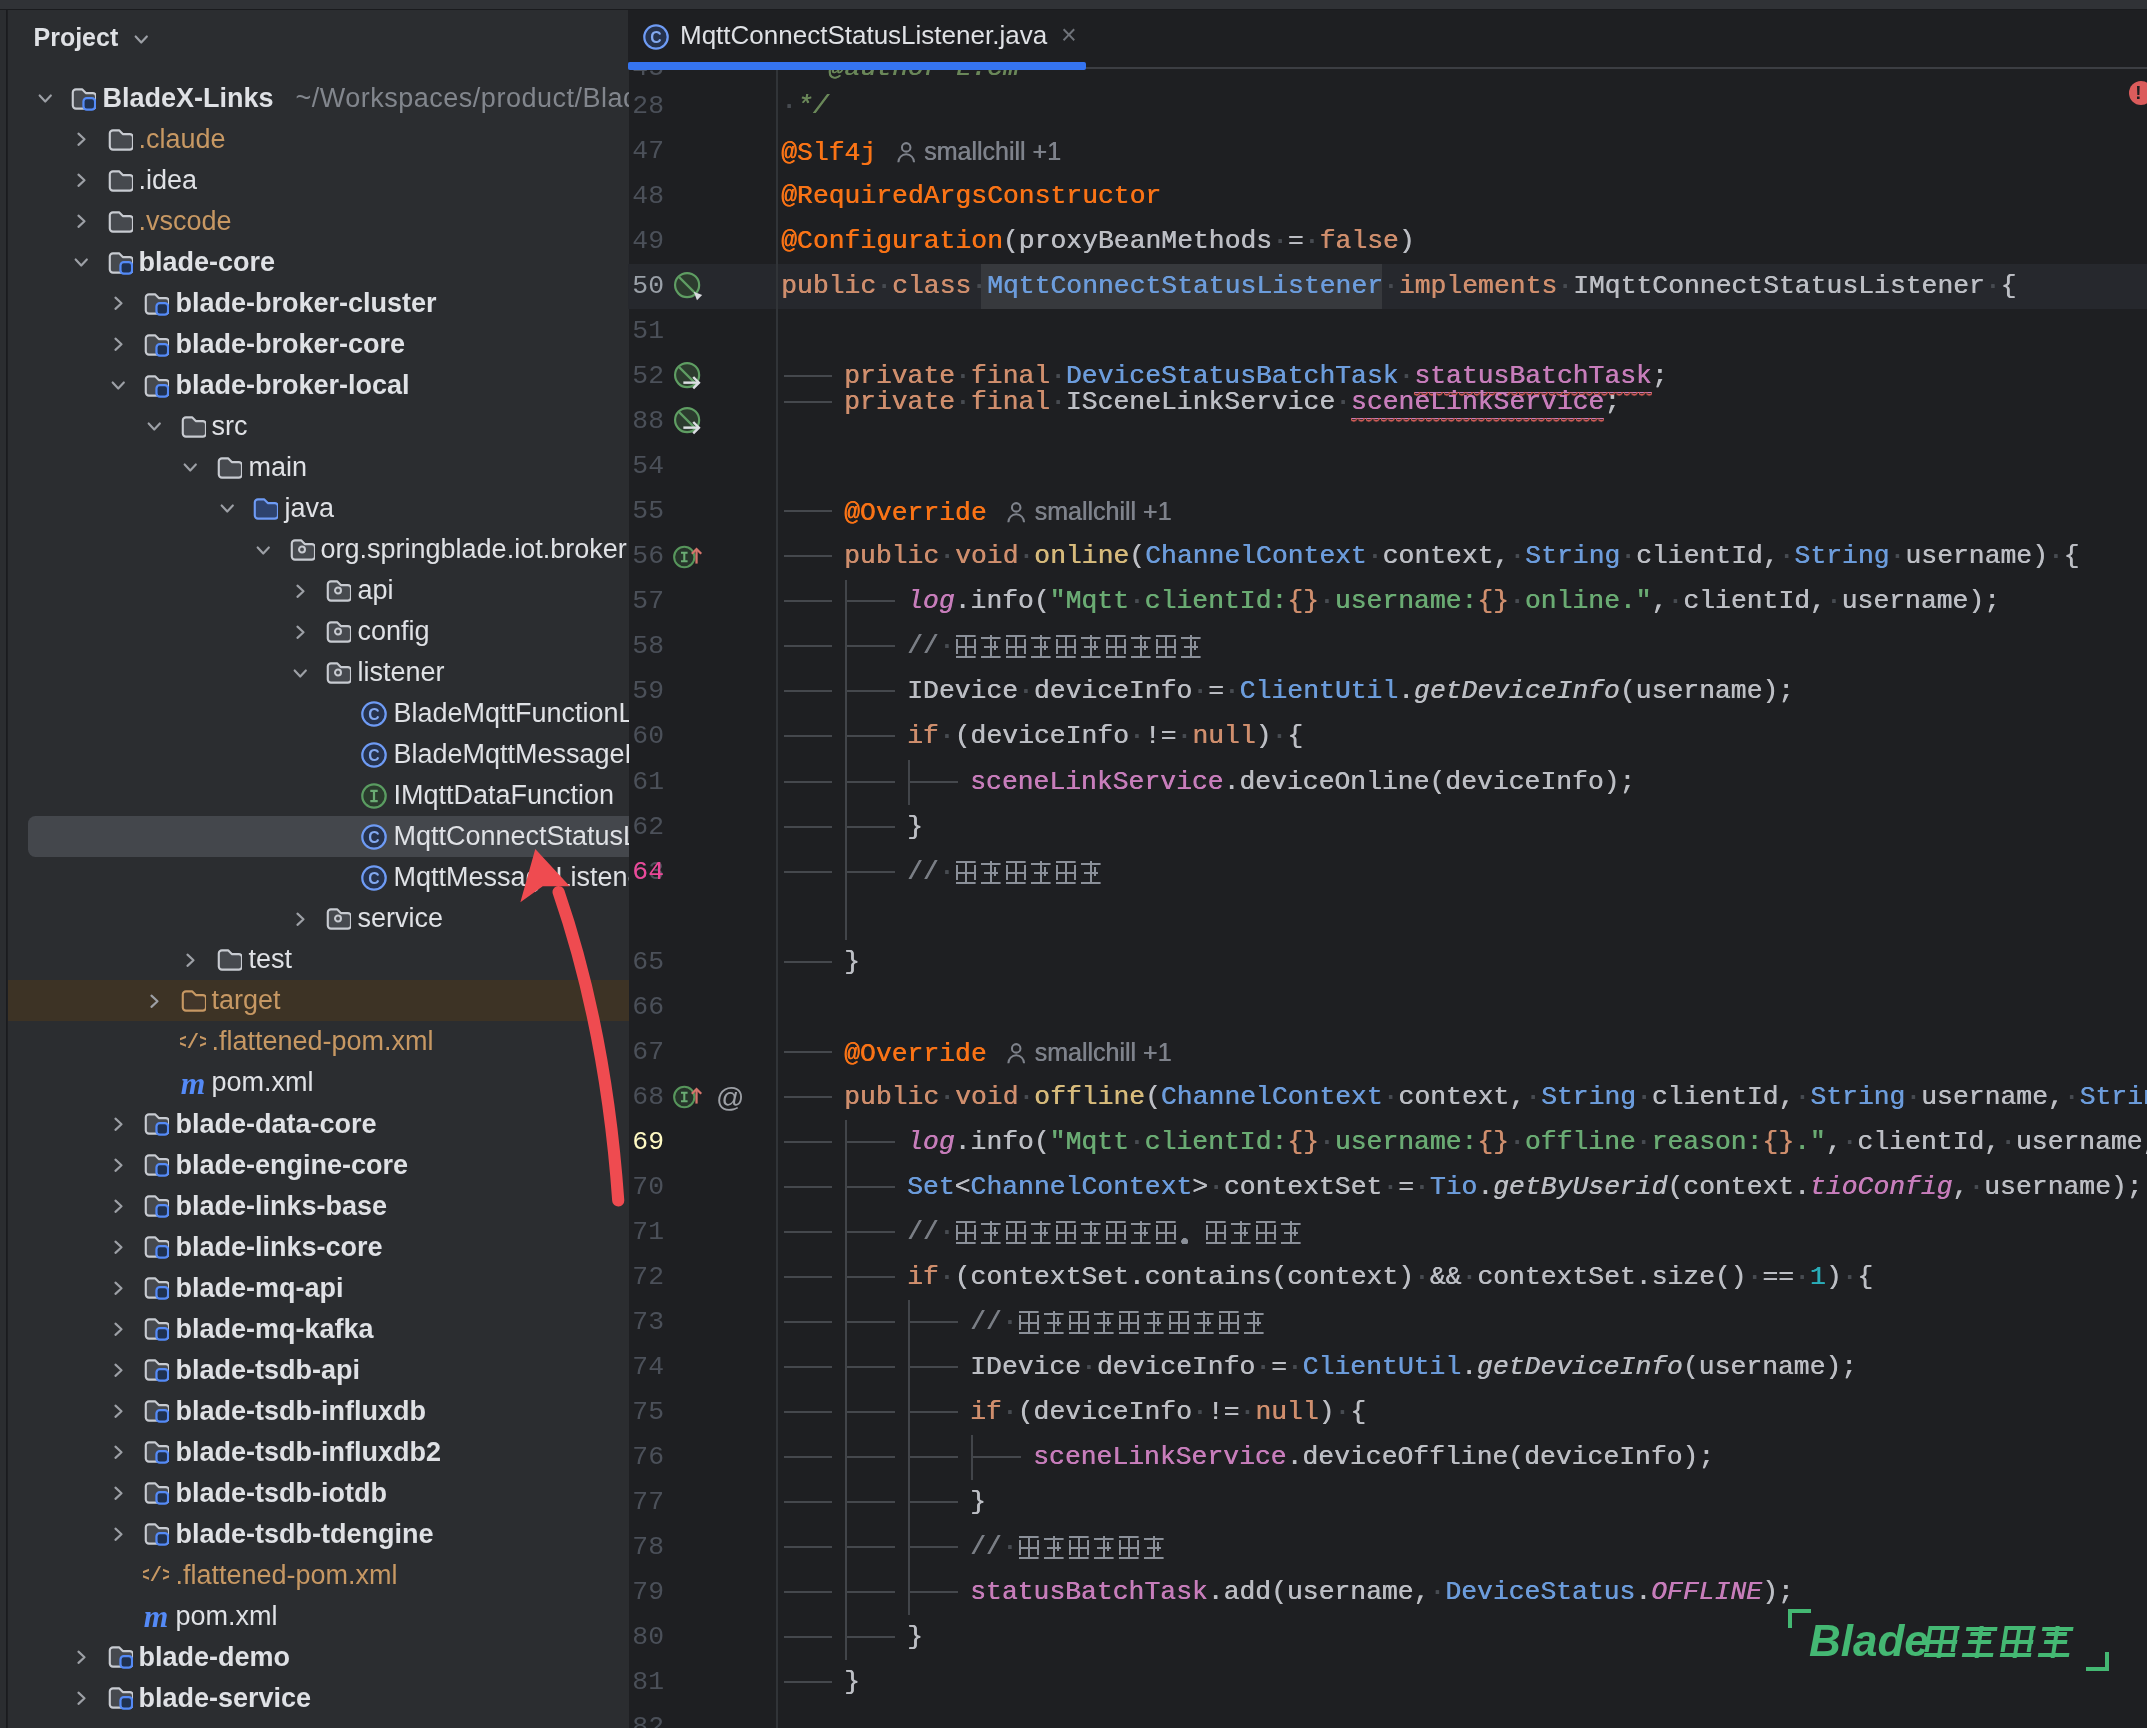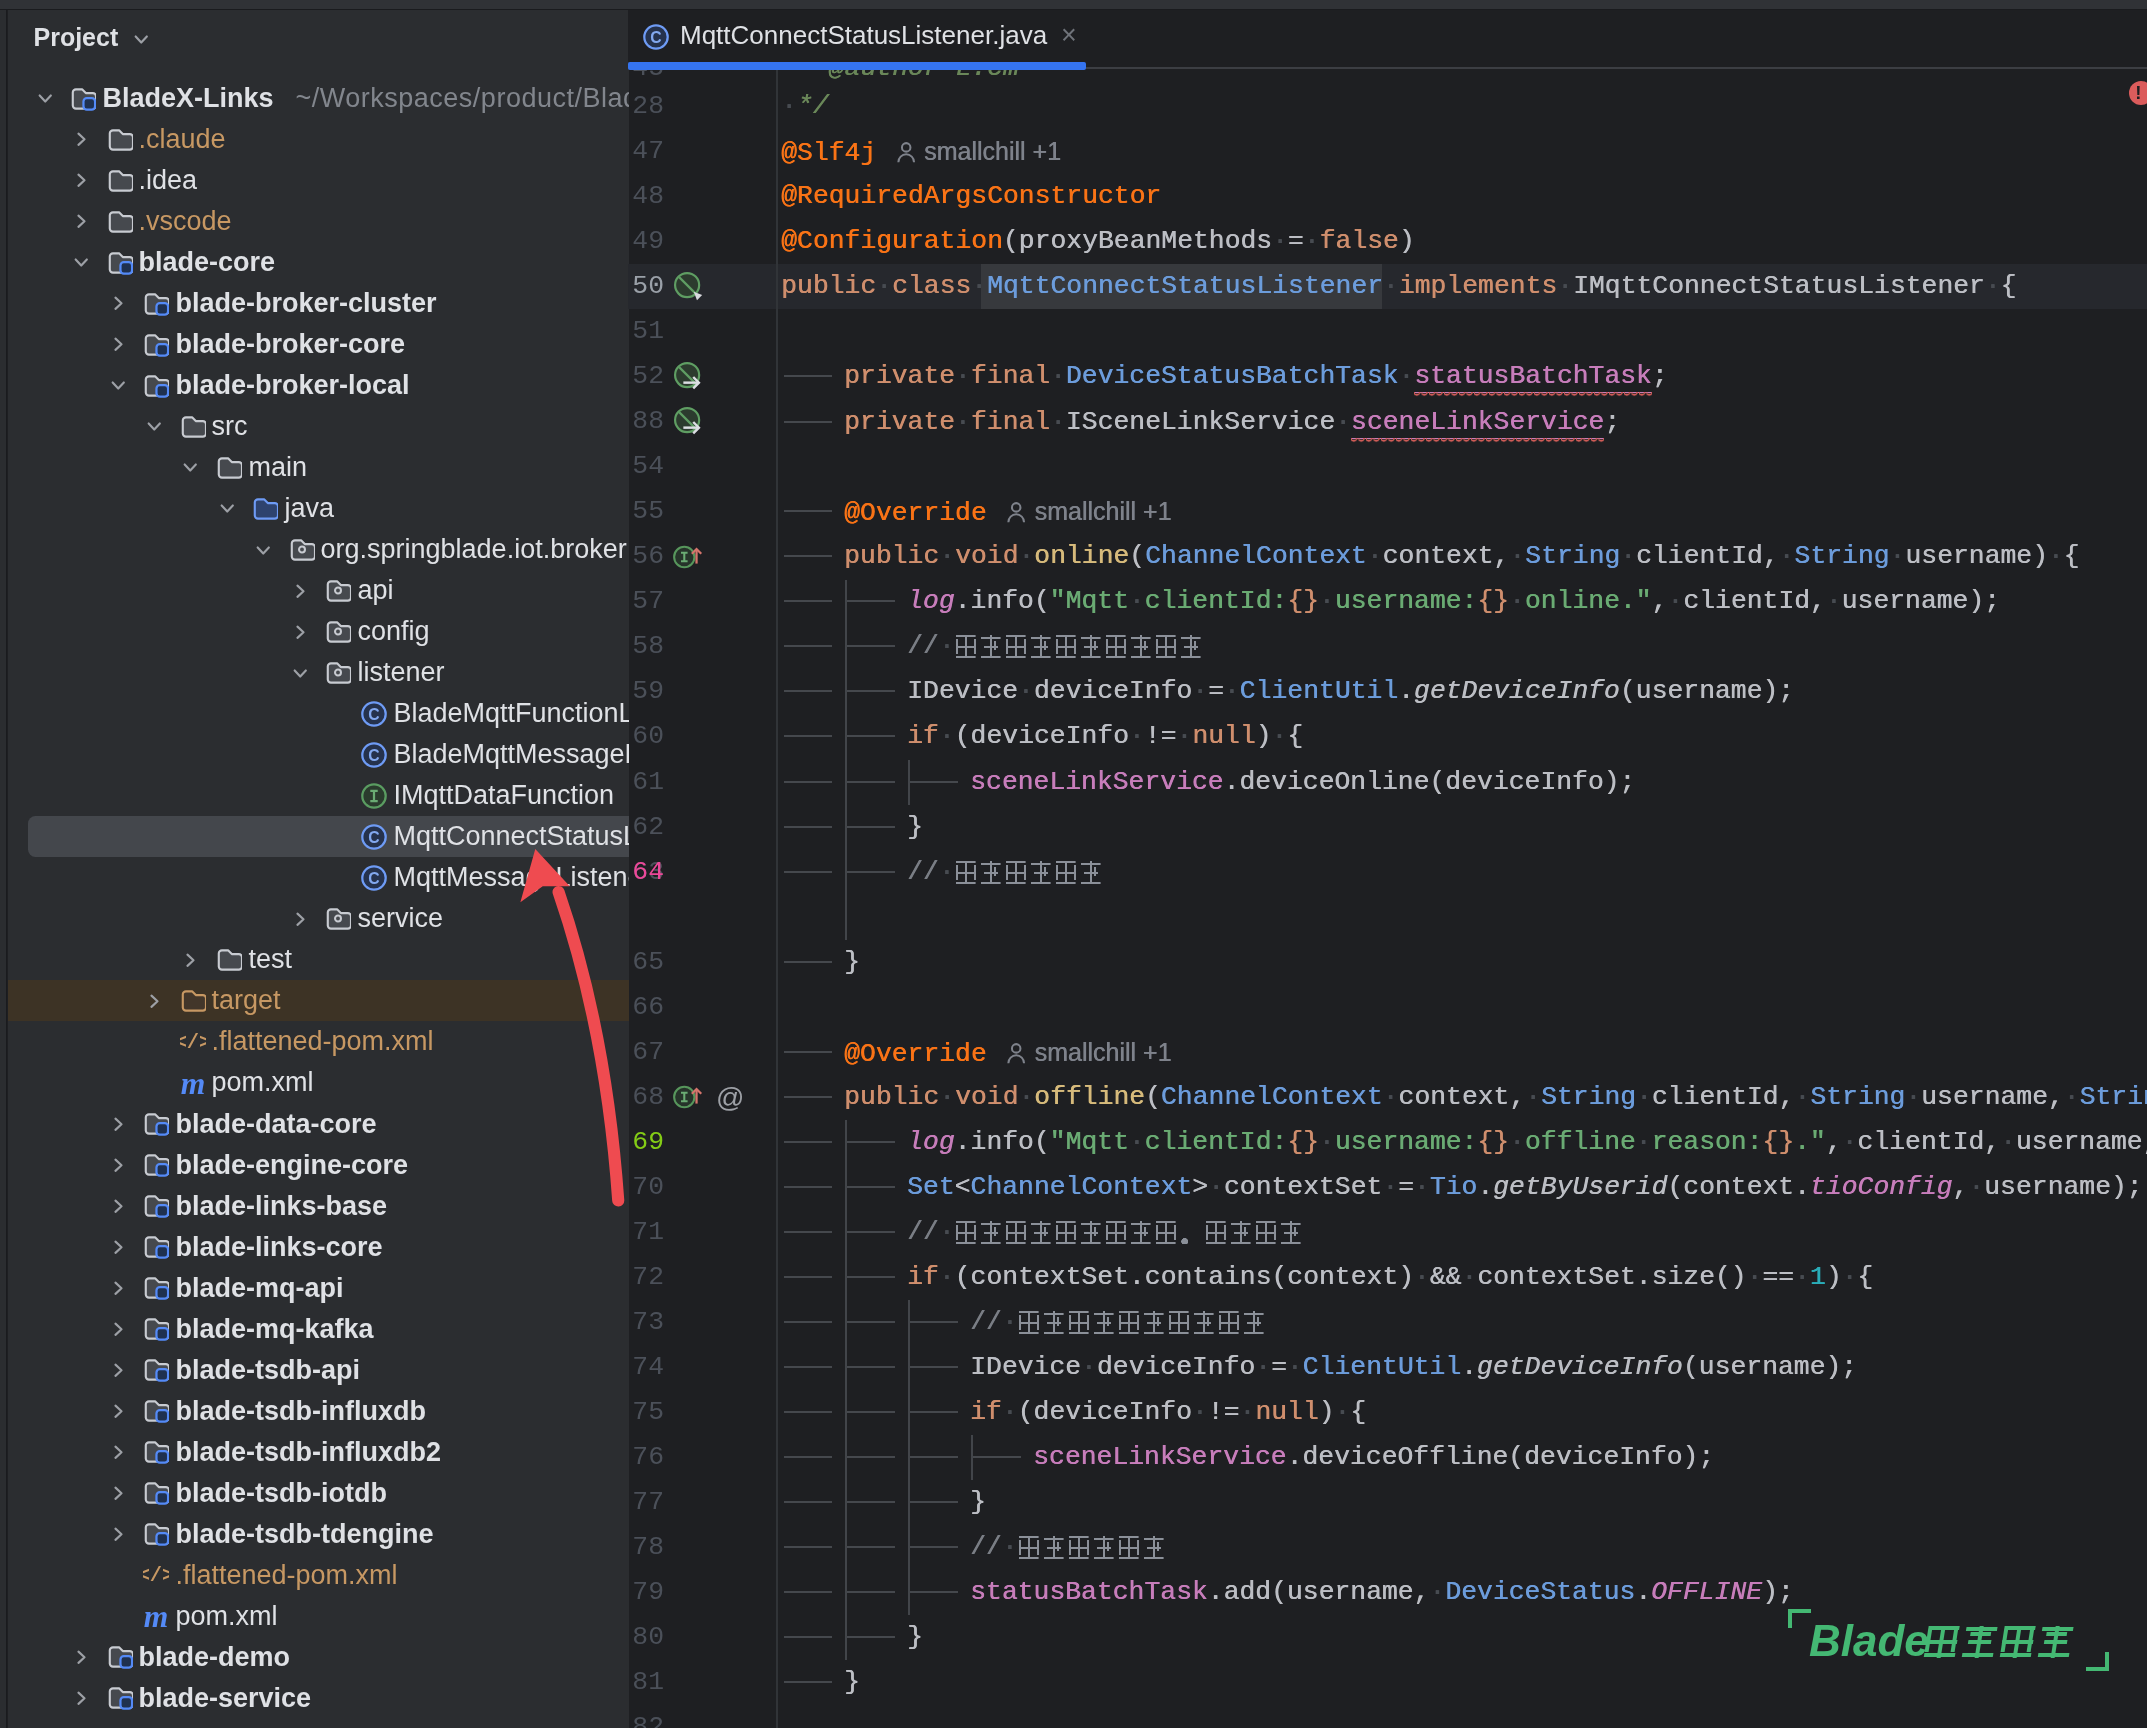--- a/index.html
+++ b/index.html
@@ -520,21 +520,21 @@
 <div class="code" style="top:174px"><span class="a">@RequiredArgsConstructor</span></div>
 <div class="lnum" style="top:219px;color:#4b5059">49</div>
 <div class="code" style="top:219px"><span class="a">@Configuration</span>(proxyBeanMethods<span class="d">·</span>=<span class="d">·</span><span class="k">false</span>)</div>
 <div class="lnum" style="top:264px;color:#9aa0a8">50</div>
 <div class="code" style="top:264px"><span class="k">public<span class="d">·</span>class<span class="d">·</span></span><span class="c">MqttConnectStatusListener</span><span class="d">·</span><span class="k">implements</span><span class="d">·</span>IMqttConnectStatusListener<span class="d">·</span>{</div>
 <div class="lnum" style="top:309px;color:#4b5059">51</div>
 <div class="code" style="top:309px"></div>
 <div class="lnum" style="top:354px;color:#4b5059">52</div>
 <div class="code" style="top:354px"><span class="tb"></span><span class="k">private<span class="d">·</span>final<span class="d">·</span></span><span class="c">DeviceStatusBatchTask</span><span class="d">·</span><span class="f fu wavy">statusBatchTask</span>;</div>
 <div class="lnum" style="top:399px;color:#4b5059">88</div>
-<div class="code" style="top:400px"><span class="tb"></span><span class="k">private<span class="d">·</span>final<span class="d">·</span></span>ISceneLinkService<span class="d">·</span><span class="f fu wavy">sceneLinkService</span>;</div>
+<div class="code" style="top:380px"><span class="tb"></span><span class="k">private<span class="d">·</span>final<span class="d">·</span></span>ISceneLinkService<span class="d">·</span><span class="f fu wavy">sceneLinkService</span>;</div>
 <div class="lnum" style="top:444px;color:#4b5059">54</div>
 <div class="code" style="top:444px"></div>
 <div class="lnum" style="top:489px;color:#4b5059">55</div>
 <div class="code" style="top:489px"><span class="tb"></span><span class="a">@Override</span><span style="display:inline-block;width:18.6px"></span><svg width="22.4" height="24" viewBox="0 0 24 26" style="display:inline-block;vertical-align:-3.7px">
         <circle cx="12" cy="8" r="4.6" fill="none" stroke="#7e828b" stroke-width="2.2"></circle>
         <path d="M3.5 24 a8.5 8.5 0 0 1 17 0" fill="none" stroke="#7e828b" stroke-width="2.2"></path>
       </svg><span style="font-family:'Liberation Sans';font-size:25px;color:#7e828b"> smallchill +1</span></div>
 <div class="lnum" style="top:534px;color:#4b5059">56</div>
 <div class="code" style="top:534px"><span class="tb"></span><span class="k">public<span class="d">·</span>void<span class="d">·</span></span><span class="m">online</span>(<span class="c">ChannelContext</span><span class="d">·</span>context,<span class="d">·</span><span class="c">String</span><span class="d">·</span>clientId,<span class="d">·</span><span class="c">String</span><span class="d">·</span>username)<span class="d">·</span>{</div>
 <div class="lnum" style="top:579px;color:#4b5059">57</div>
@@ -556,21 +556,21 @@
 <div class="code" style="top:940px"><span class="tb"></span>}</div>
 <div class="lnum" style="top:985px;color:#4b5059">66</div>
 <div class="code" style="top:985px"></div>
 <div class="lnum" style="top:1030px;color:#4b5059">67</div>
 <div class="code" style="top:1030px"><span class="tb"></span><span class="a">@Override</span><span style="display:inline-block;width:18.6px"></span><svg width="22.4" height="24" viewBox="0 0 24 26" style="display:inline-block;vertical-align:-3.7px">
         <circle cx="12" cy="8" r="4.6" fill="none" stroke="#7e828b" stroke-width="2.2"></circle>
         <path d="M3.5 24 a8.5 8.5 0 0 1 17 0" fill="none" stroke="#7e828b" stroke-width="2.2"></path>
       </svg><span style="font-family:'Liberation Sans';font-size:25px;color:#7e828b"> smallchill +1</span></div>
 <div class="lnum" style="top:1075px;color:#4b5059">68</div>
 <div class="code" style="top:1075px"><span class="tb"></span><span class="k">public<span class="d">·</span>void<span class="d">·</span></span><span class="m">offline</span>(<span class="c">ChannelContext</span><span class="d">·</span>context,<span class="d">·</span><span class="c">String</span><span class="d">·</span>clientId,<span class="d">·</span><span class="c">String</span><span class="d">·</span>username,<span class="d">·</span><span class="c">String</span>reason){</div>
-<div class="lnum" style="top:1120px;color:#84cc16">69</div>
+<div class="lnum" style="top:1120px;color:#fef9c3">69</div>
 <div class="code" style="top:1120px"><span class="tb"></span><span class="tb"></span><span class="f it">log</span>.info(<span class="s">"Mqtt<span class="d">·</span>clientId:</span><span class="t">{}</span><span class="s"><span class="d">·</span>username:</span><span class="t">{}</span><span class="s"><span class="d">·</span>offline<span class="d">·</span>reason:</span><span class="t">{}</span><span class="s">."</span>,<span class="d">·</span>clientId,<span class="d">·</span>username,reason);</div>
 <div class="lnum" style="top:1165px;color:#4b5059">70</div>
 <div class="code" style="top:1165px"><span class="tb"></span><span class="tb"></span><span class="c">Set</span>&lt;<span class="c">ChannelContext</span>&gt;<span class="d">·</span>contextSet<span class="d">·</span>=<span class="d">·</span><span class="c">Tio</span>.<span class="it">getByUserid</span>(context.<span class="f it">tioConfig</span>,<span class="d">·</span>username);</div>
 <div class="lnum" style="top:1210px;color:#4b5059">71</div>
 <div class="code" style="top:1210px"><span class="tb"></span><span class="tb"></span><span class="cm">//<span class="d">·</span></span><span class="cjk" style="--g:#8b9099"></span><span class="cjk cjk2" style="--g:#8b9099"></span><span class="cjk" style="--g:#8b9099"></span><span class="cjk cjk2" style="--g:#8b9099"></span><span class="cjk" style="--g:#8b9099"></span><span class="cjk cjk2" style="--g:#8b9099"></span><span class="cjk" style="--g:#8b9099"></span><span class="cjk cjk2" style="--g:#8b9099"></span><span class="cjk" style="--g:#8b9099"></span><span class="cjk cjkc" style="--g:#8b9099"></span><span class="cjk" style="--g:#8b9099"></span><span class="cjk cjk2" style="--g:#8b9099"></span><span class="cjk" style="--g:#8b9099"></span><span class="cjk cjk2" style="--g:#8b9099"></span></div>
 <div class="lnum" style="top:1255px;color:#4b5059">72</div>
 <div class="code" style="top:1255px"><span class="tb"></span><span class="tb"></span><span class="k">if</span><span class="d">·</span>(contextSet.contains(context)<span class="d">·</span>&amp;&amp;<span class="d">·</span>contextSet.size()<span class="d">·</span>==<span class="d">·</span><span class="n">1</span>)<span class="d">·</span>{</div>
 <div class="lnum" style="top:1300px;color:#4b5059">73</div>
 <div class="code" style="top:1300px"><span class="tb"></span><span class="tb"></span><span class="tb"></span><span class="cm">//<span class="d">·</span></span><span class="cjk" style="--g:#8b9099"></span><span class="cjk cjk2" style="--g:#8b9099"></span><span class="cjk" style="--g:#8b9099"></span><span class="cjk cjk2" style="--g:#8b9099"></span><span class="cjk" style="--g:#8b9099"></span><span class="cjk cjk2" style="--g:#8b9099"></span><span class="cjk" style="--g:#8b9099"></span><span class="cjk cjk2" style="--g:#8b9099"></span><span class="cjk" style="--g:#8b9099"></span><span class="cjk cjk2" style="--g:#8b9099"></span></div>
 <div class="lnum" style="top:1345px;color:#4b5059">74</div>

